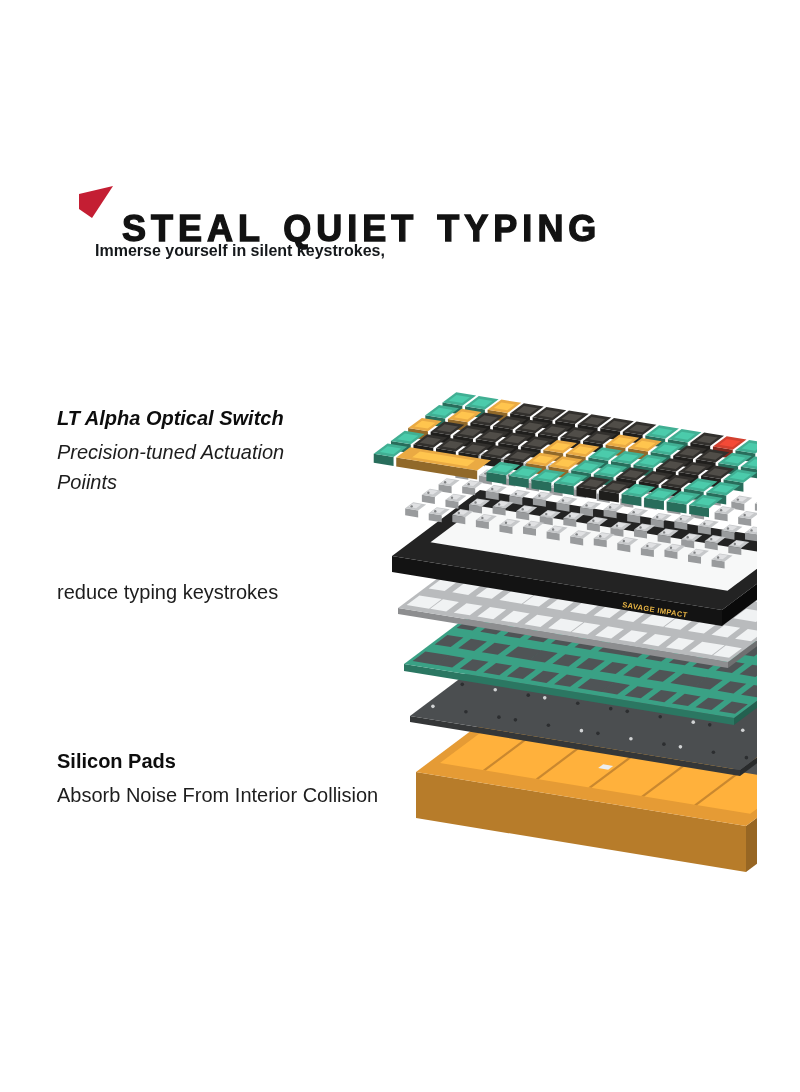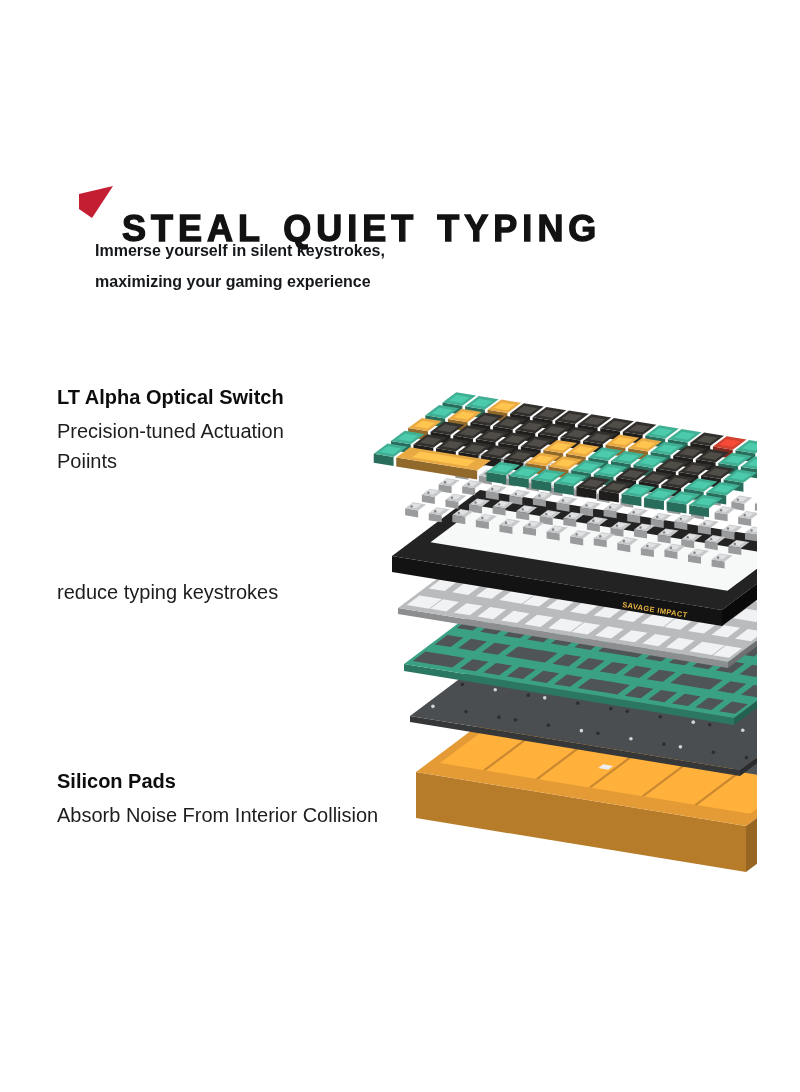--- a/index.html
+++ b/index.html
@@ -21,40 +21,39 @@
     white-space:nowrap;
   }
   .subtitle{
     position:absolute;left:95px;top:235px;
     font-size:16px;font-weight:bold;line-height:31px;color:#15181b;
   }
   
   .feature{position:absolute;left:57px;}
   .feature h2{margin:0 0 6px 0;font-size:20px;font-weight:bold;color:#0d0d0d;line-height:26px;}
   .feature p{margin:0;font-size:20px;font-weight:400;color:#1d1d1d;line-height:30px;}
-  .f1{top:384px;} .f1 p{max-width:285px;}
+  .f1{top:405px;font-style:italic;} .f1 p{max-width:285px;}
   .f2{top:577px;}
-  .f3{top:768px;}
+  .f3{top:748px;}
   
   .kb-wrap{position:absolute;left:340px;top:330px;width:460px;height:600px;}
   .kb-wrap svg{display:block;width:100%;height:100%;}
 </style>
 </head>
 <body>
 
 <div class="page">
 
   <div>
     <svg class="accent-icon" viewBox="0 0 36 34" aria-hidden="true">
       <polygon points="0,8 34,0 13,32 0,23" fill="var(--accent-red)"></polygon>
     </svg>
     <h1 class="title">STEAL QUIET TYPING</h1>
     <div class="subtitle">
       <div>Immerse yourself in silent keystrokes,</div>
-      <div>maximizing your gaming experience</div>
     </div>
   </div>
 
   <div class="feature f1">
     <h2>LT Alpha Optical Switch</h2>
     <p>Precision-tuned Actuation Poiints</p>
   </div>
 
   <div class="feature f2">
     <p>reduce typing keystrokes</p>

